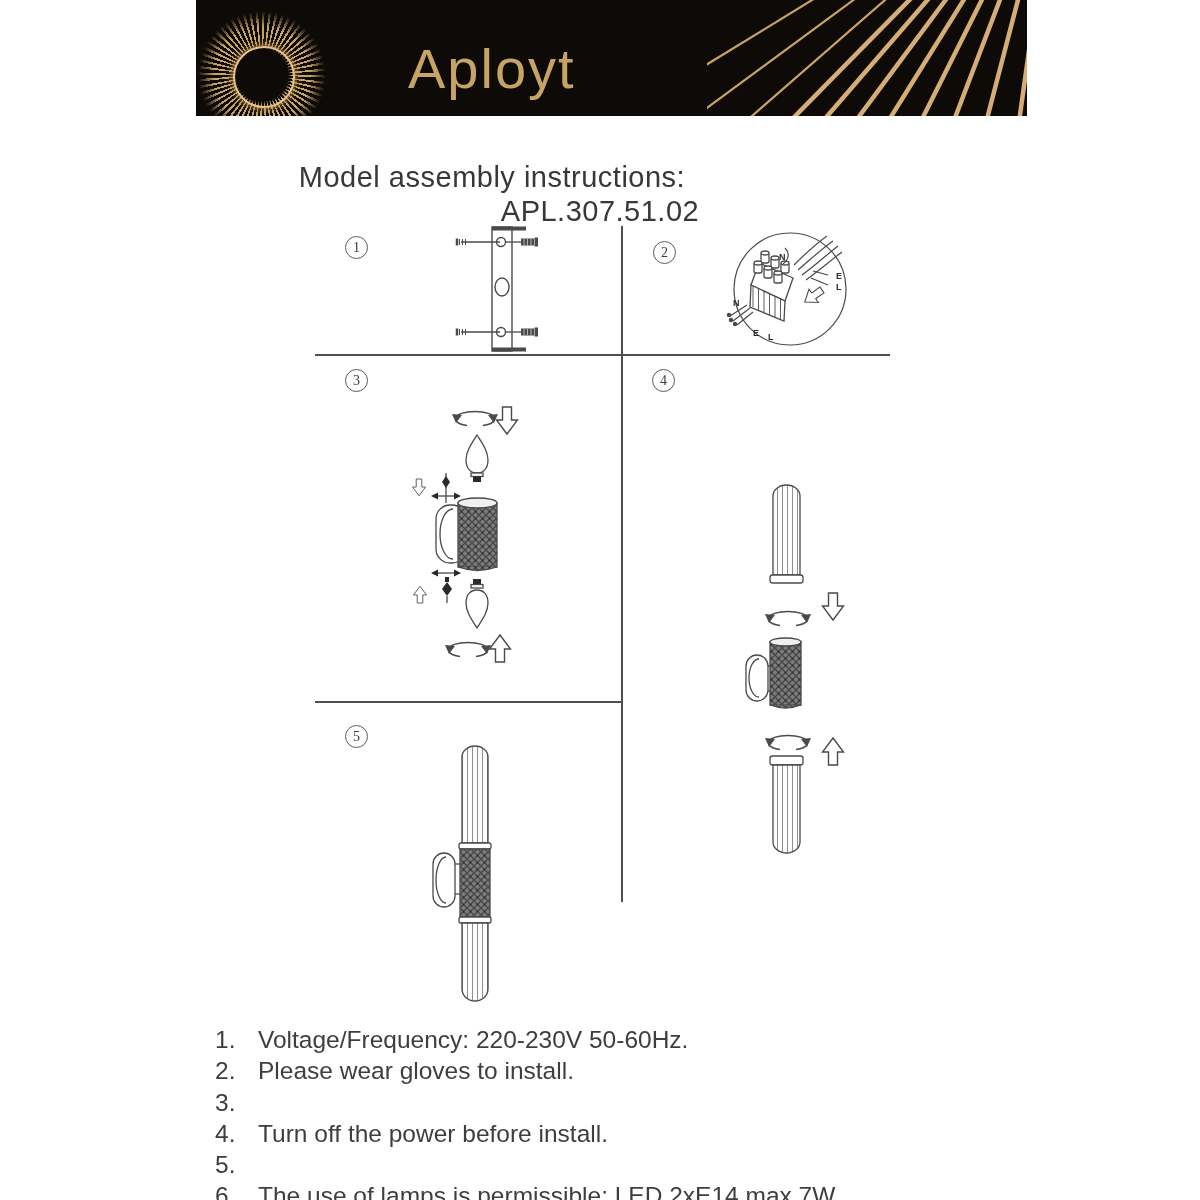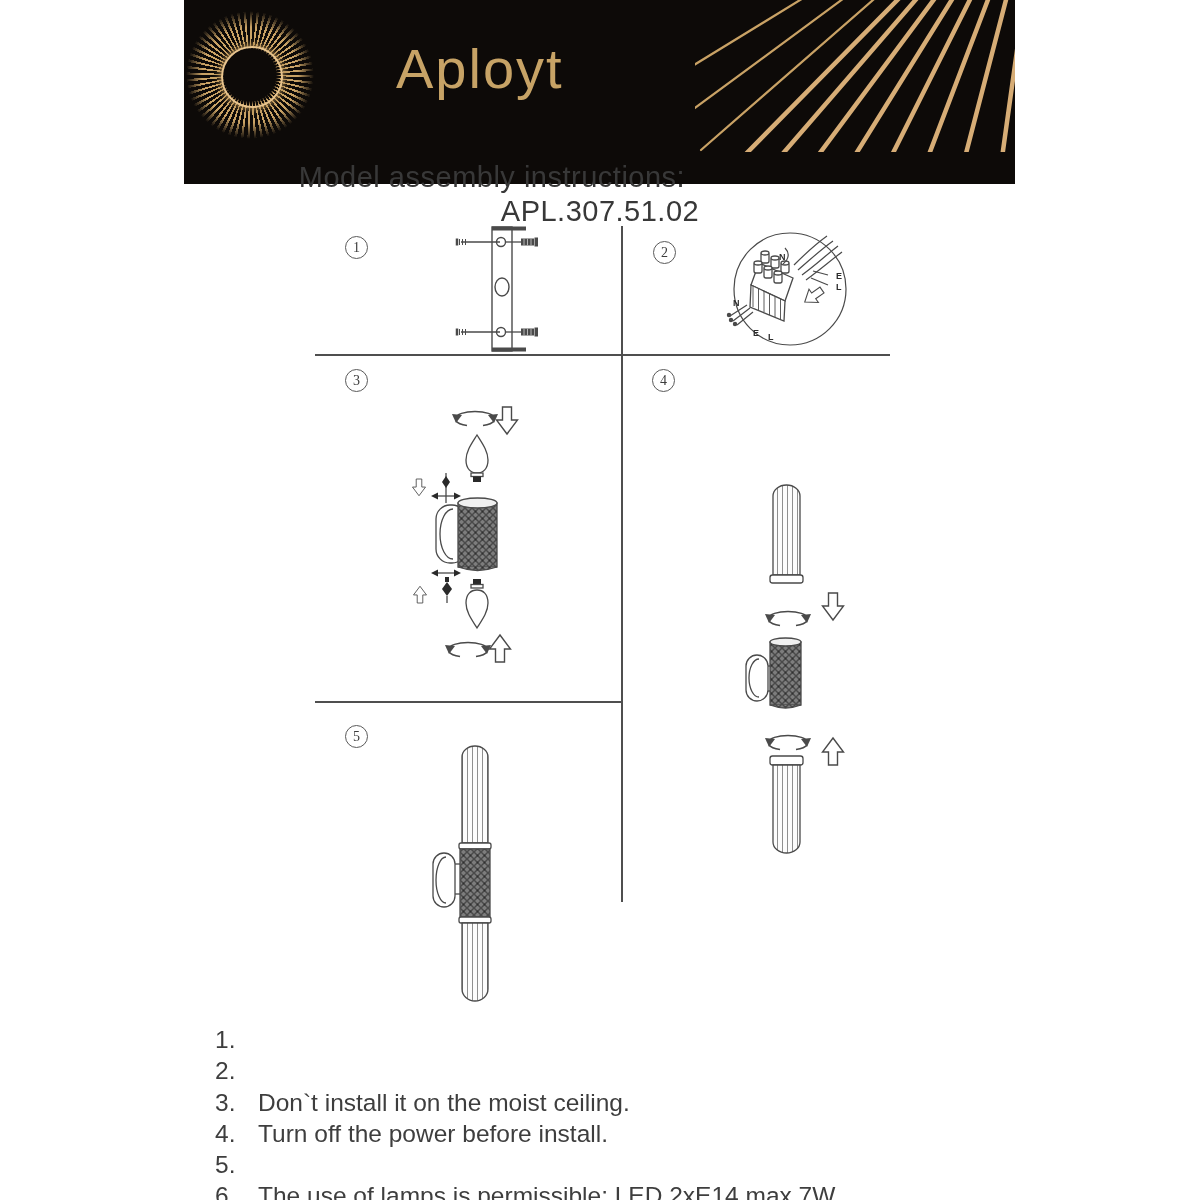--- a/index.html
+++ b/index.html
@@ -1,21 +1,21 @@
 <!DOCTYPE html>
 <html><head>
 <meta charset="utf-8">
 <style>
   html,body{margin:0;padding:0;background:#ffffff;}
   body{width:1200px;height:1200px;position:relative;overflow:hidden;
        font-family:"Liberation Sans",sans-serif;color:#3c3c3c;}
   .abs{position:absolute;}
 
   
-  .header{position:absolute;left:184px;top:0;width:831px;height:184px;
+  .header{position:absolute;left:196px;top:0;width:831px;height:116px;
           background:#0d0a08;overflow:hidden;}
   .sunburst{position:absolute;left:2px;top:11px;width:128px;height:128px;border-radius:50%;
           background:repeating-conic-gradient(#c9a265 0deg 2.4deg,rgba(13,10,8,0) 2.4deg 6deg);
           -webkit-mask:radial-gradient(circle,transparent 0 26px,#000 30px 48px,transparent 64px);
           mask:radial-gradient(circle,transparent 0 26px,#000 30px 48px,transparent 64px);}
   .sunring{position:absolute;left:37px;top:46px;width:58px;height:58px;border-radius:50%;
           border:2px solid #e9c econ;}
   .sunring{border:2px solid #e8c48d;box-shadow:0 0 7px 1px #b08c52;}
   .brand{position:absolute;left:212px;top:41px;font-size:56px;line-height:1;
          color:#c7a366;letter-spacing:2px;font-weight:400;}
@@ -271,27 +271,28 @@
     <g>
       <rect x="34" y="177" width="32" height="6" rx="2" fill="#ffffff"></rect>
       <path d="M37 183 H63 V249 a13 12 0 0 1 -26 0 Z" fill="url(#fluteA)"></path>
     </g>
   </g>
 </svg>
 
 <div class="inst">
   <div class="row">
     <span class="num">1.</span>
+    <span>Voltage/Frequency: 220-230V 50-60Hz.</span>
   </div>
   <div class="row">
     <span class="num">2.</span>
+    <span>Please wear gloves to install.</span>
   </div>
   <div class="row">
     <span class="num">3.</span>
-    <span>Don`t install it on the moist ceiling.</span>
   </div>
   <div class="row">
     <span class="num">4.</span>
     <span>Turn off the power before install.</span>
   </div>
   <div class="row">
     <span class="num">5.</span>
   </div>
   <div class="row">
     <span class="num">6.</span>

